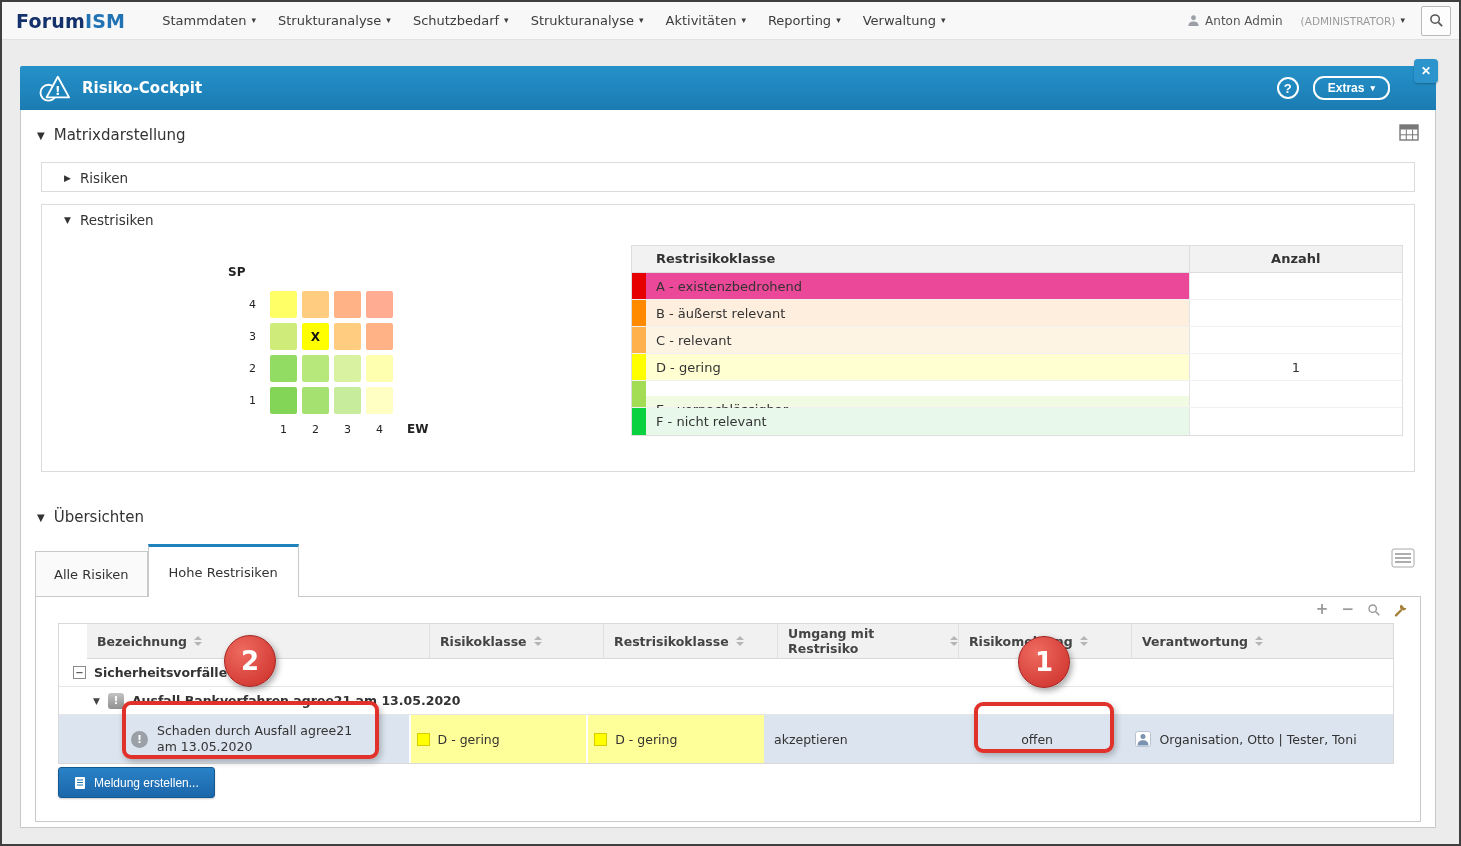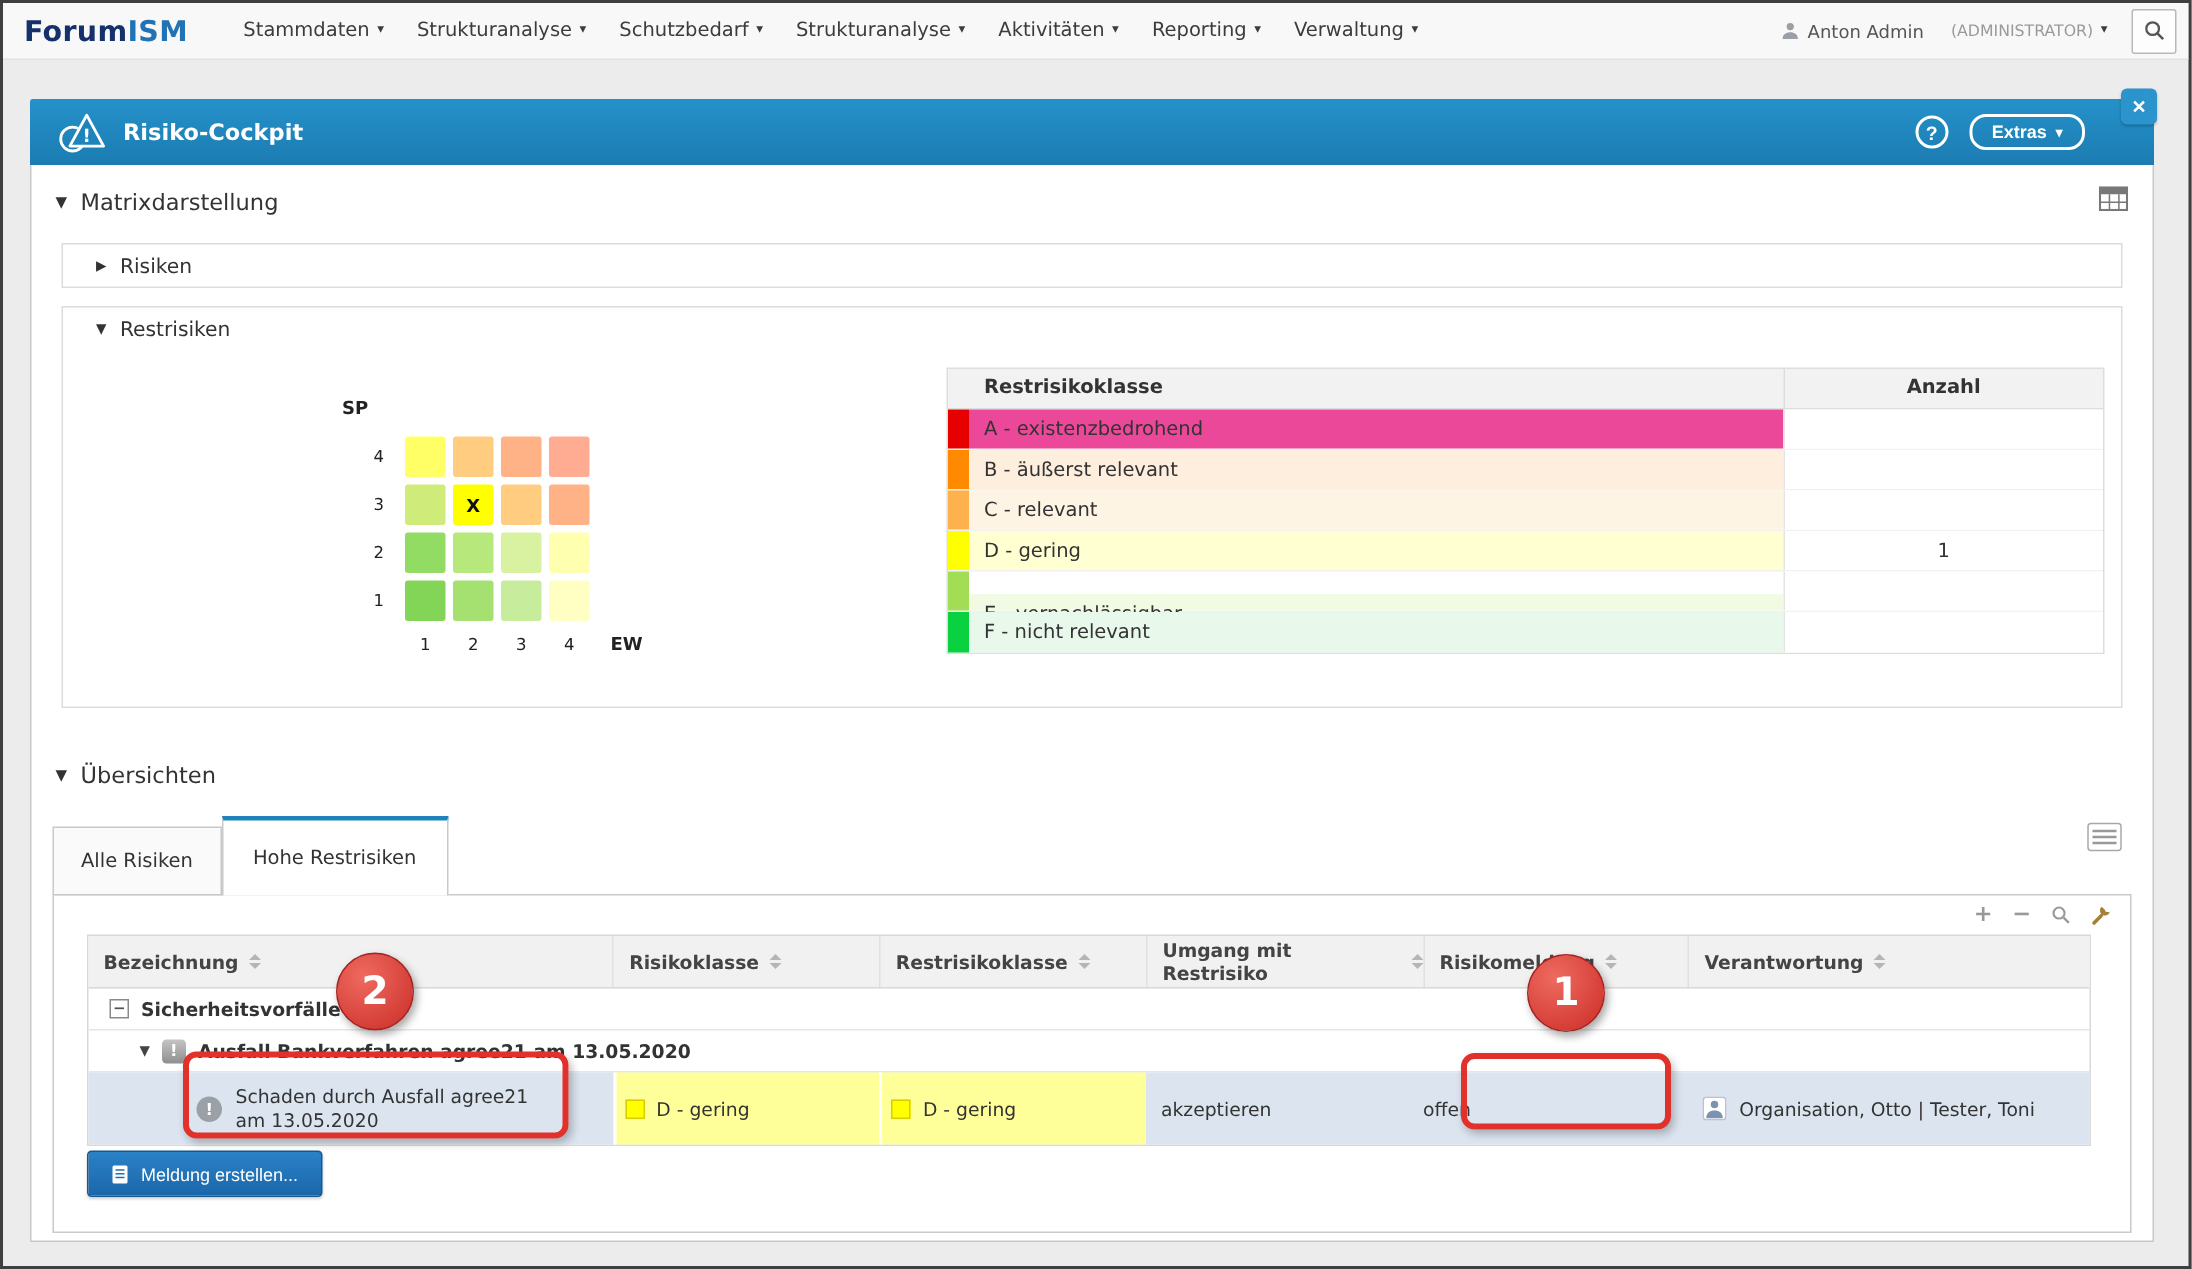--- a/index.html
+++ b/index.html
@@ -72,21 +72,21 @@
   .tab-active { background:#fff; border-top:3px solid #1e83bc; border-bottom:none; height:53px; padding:0 20px; }
   .list-icon { position:absolute; right:20px; top:438px; cursor:pointer; }
 
   
   .ov-panel { position:absolute; left:14px; right:14px; top:486px; height:226px; background:#fff; border:1px solid #c9c9c9; }
   .ov-toolbar { position:absolute; top:5px; right:12px; display:flex; align-items:center; gap:13px; }
   .tool-glyph { font-size:15px; color:#999; line-height:1; cursor:pointer; font-weight:bold; }
   .tool-svg { cursor:pointer; display:flex; }
 
   .ov-table { position:absolute; left:22px; top:26px; width:1336px; border:1px solid #d9d9d9; font-size:12.5px; color:#333; }
-  .ov-hrow { display:flex; height:35px; background:#f1f1f1; border-bottom:1px solid #d9d9d9; }
+  .ov-hrow { display:flex; height:35px; background:#f1f1f1; border-bottom:1px solid #d9d9d9;margin-left:28px; }
   .th { display:flex; align-items:center; padding-left:10px; font-weight:bold; color:#444; border-left:1px solid #e0e0e0; cursor:pointer; }
   .th:first-child { border-left:none; }
   .sort { display:inline-flex; flex-direction:column; margin-left:7px; gap:2px; }
   .sort i { width:0; height:0; border-left:4px solid transparent; border-right:4px solid transparent; }
   .sort .up { border-bottom:4px solid #b5b5b5; }
   .sort .dn { border-top:4px solid #b5b5b5; }
 
   .c0 { width:350px; } .c1 { width:178px; } .c2 { width:178px; }
   .c3 { width:185px; } .c4 { width:177px; } .c5 { width:268px; }
 
@@ -97,21 +97,21 @@
   .warn-badge { width:16px; height:16px; border-radius:3px; background:linear-gradient(180deg,#c4c4c4,#8f8f8f); color:#fff; font-size:11px; font-weight:bold; text-align:center; line-height:16px; }
   .warn-circle { width:17px; height:17px; border-radius:50%; background:#9aa0a6; color:#fff; font-size:11px; font-weight:bold; text-align:center; line-height:17px; flex:none; }
 
   .data-row { display:flex; height:48px; background:#dbe4ef; }
   .cell { display:flex; align-items:center; }
   .cell-bez { padding-left:72px; gap:9px; }
   .bez-text { width:208px; line-height:16px; }
   .cell-yellow { background:#ffff99; border-left:2px solid #fff; padding-left:6px; gap:8px; }
   .ysq { width:13px; height:13px; background:#ffff00; border:1px solid #d9cd00; flex:none; }
   .cell-plain { padding-left:10px; }
-  .cell-center { justify-content:flex-start; }
+  .cell-center { justify-content:center; }
   .cell-resp { padding-left:10px; gap:8px; }
 
   .create-btn { position:absolute; left:22px; top:170px; height:31px; padding:0 15px; background:linear-gradient(180deg,#2a82c6,#1b66ab); border:1px solid #15578f; border-radius:3px; color:#fff; font-size:12px; display:flex; align-items:center; gap:8px; cursor:pointer; box-shadow:0 1px 2px rgba(0,0,0,.2); }
 
   
   .anno-circle { position:absolute; width:52px; height:52px; border-radius:50%; background:radial-gradient(circle at 35% 30%, #ee6a60, #cb2d27); border:1px solid #a32320; color:#fff; font-size:26px; font-weight:bold; display:flex; align-items:center; justify-content:center; z-index:60; box-shadow:2px 3px 6px rgba(0,0,0,.35); pointer-events:none; }
   .anno-rect { position:absolute; border:4px solid #e0322b; border-radius:9px; z-index:55; box-shadow:2px 3px 6px rgba(0,0,0,.25); pointer-events:none; }
   .circle-2 { left:222px; top:633px; }
   .circle-1 { left:1016px; top:634px; }
   .rect-2 { left:120px; top:699px; width:257px; height:58px; }

